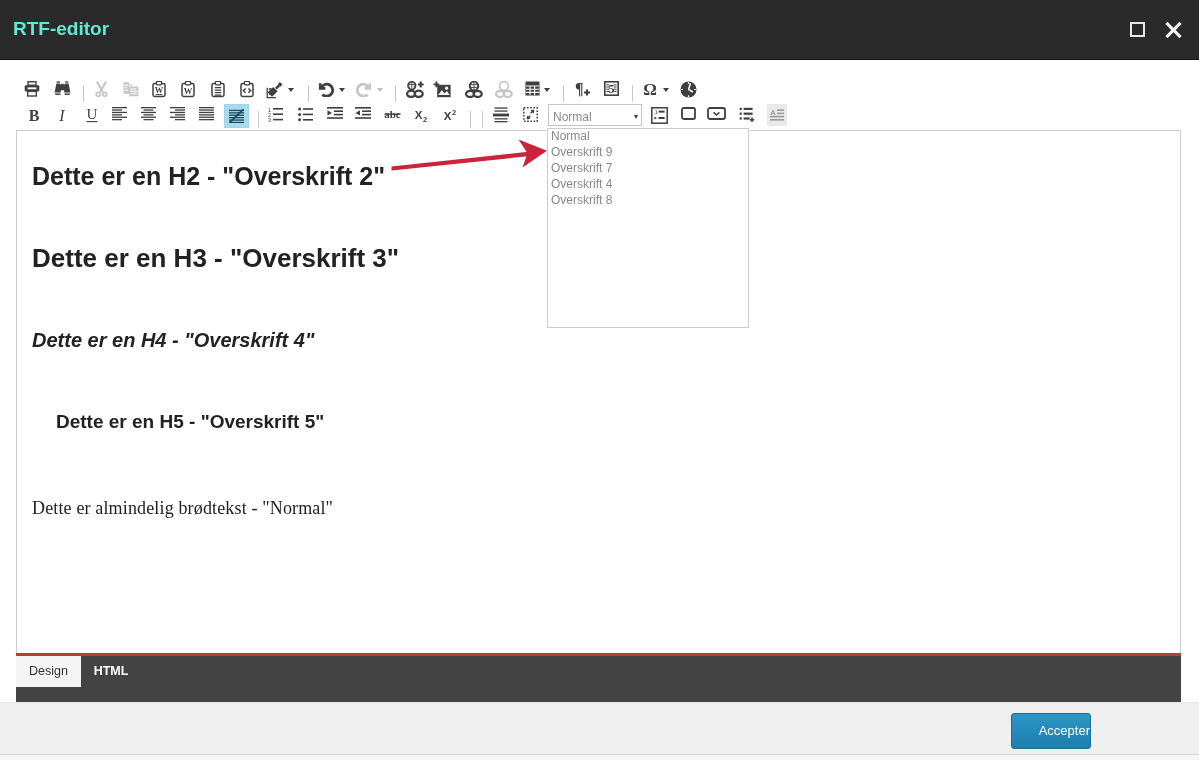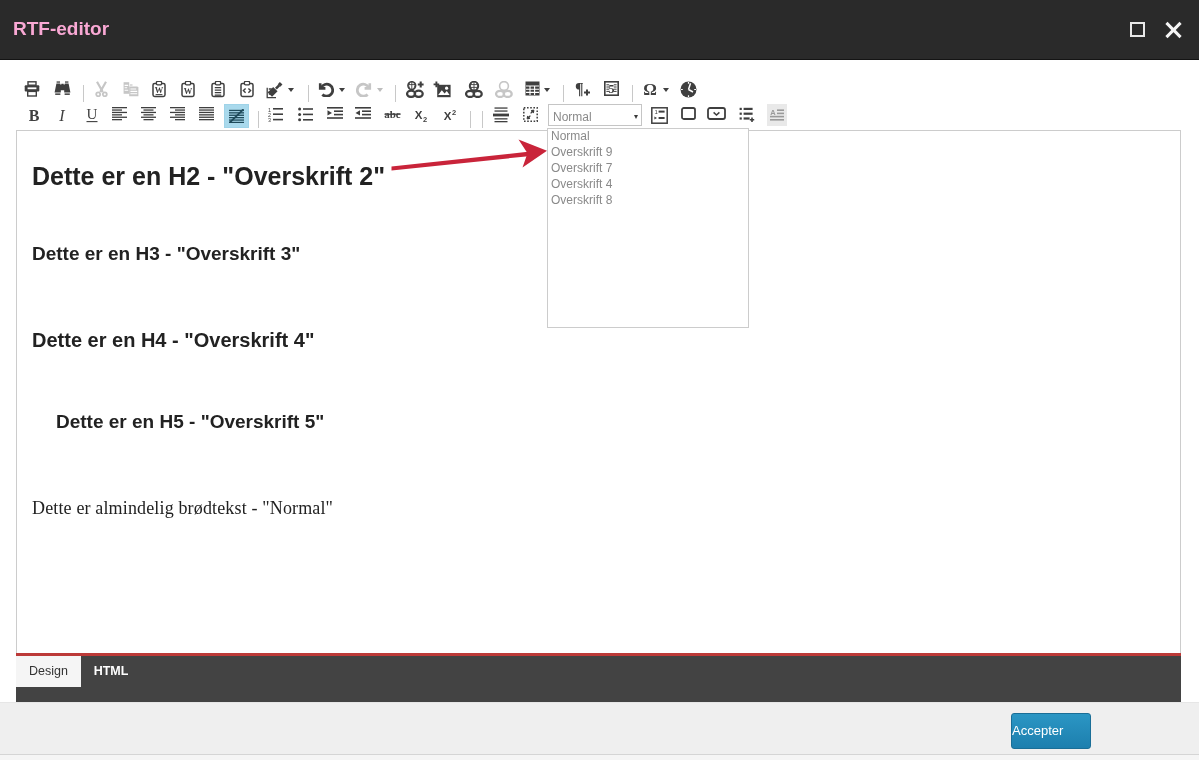--- a/index.html
+++ b/index.html
@@ -3,21 +3,21 @@
 <meta charset="utf-8">
 <style>
 * { margin:0; padding:0; box-sizing:border-box; }
 html,body { width:1199px; height:760px; background:#fff; overflow:hidden;
   font-family:"Liberation Sans", sans-serif; }
 #root { position:relative; width:1199px; height:760px; }
 
 
 #titlebar { position:absolute; left:0; top:0; width:1199px; height:59.5px;
   background:#2a2a2a; border-bottom:1.5px solid #141414; }
-#titlebar .t { position:absolute; left:13px; top:18px; color:#f9a8d4;
+#titlebar .t { position:absolute; left:13px; top:18px; color:#5eead4;
   font-size:19px; font-weight:bold; letter-spacing:0px; }
 #maxico { position:absolute; left:1130px; top:22px; width:15px; height:15px;
   border:2px solid #e8e8e8; }
 #closeico { position:absolute; left:1164.5px; top:21px; width:17px; height:17px; }
 #closeico:before, #closeico:after { content:""; position:absolute; left:7px; top:-1.5px;
   width:3px; height:20px; background:#f5f5f5; }
 #closeico:before { transform:rotate(45deg); }
 #closeico:after { transform:rotate(-45deg); }
 .ti { position:absolute; top:0; width:26px; height:26px; display:flex;
   align-items:center; justify-content:center; }
@@ -38,41 +38,41 @@
   padding-left:3px; position:relative; top:-1.5px; }
 
 
 #content { position:absolute; left:16px; top:130px; width:1165px; height:523px;
   background:#fff; border:1px solid #ccc; border-bottom:none; }
 #redline { position:absolute; left:16px; top:653px; width:1165px; height:2.5px;
   background:#bc3a38; }
 h2,h3,h4,h5 { position:absolute; left:32px; color:#222; font-weight:bold;
   white-space:nowrap; }
 #h2t { top:162px; font-size:25px; }
-#h3t { top:243px; font-size:19px; }
-#h4t { top:329px; font-size:20px; }
+#h3t { top:243px; font-size:26px; }
+#h4t { top:329px; font-size:20px;font-style:italic; }
 #h5t { top:411px; font-size:19px;margin-left:24px; }
 #nt { position:absolute; left:32px; top:498px; font-size:18px; letter-spacing:0.15px;
   font-family:"Liberation Serif", serif; color:#222; white-space:nowrap; }
 
 
 #tabbar { position:absolute; left:16px; top:655.5px; width:1165px; height:48px;
   background:#434343; }
 #tab-design { position:absolute; left:0; top:0; width:65px; height:31px;
   background:#f5f5f5; color:#333; font-size:12.5px; text-align:center; line-height:31px; }
 #tab-html { position:absolute; left:65px; top:0; width:60px; height:31px;
   color:#fff; font-size:12.5px; font-weight:bold; text-align:center; line-height:31px; }
 
 
 #footer { position:absolute; left:0; top:702px; width:1199px; height:52px;
   background:#efefef; border-top:1px solid #e6e6e6; }
 #bottomstrip { position:absolute; left:0; top:754px; width:1199px; height:6px;
   background:#f5f5f5; border-top:1.5px solid #d5d5d5; }
 .btn { position:absolute; top:10px; height:36px; font-size:13px;
-  text-align:left; line-height:34px; border-radius:3px; }
+  text-align:right; line-height:34px; border-radius:3px; }
 #btn-accept { left:1011px; width:80px; color:#fff;
   background:linear-gradient(#2b96c4,#1d7fae); border:1px solid #1a6e97; }
 #btn-afvis { left:1116px; width:69px; color:#222;
   background:linear-gradient(#f7f7f7,#e2e2e2); border:1px solid #cbcbcb;margin-top:43px; }
 
 
 #arrow { position:absolute; left:0; top:0; z-index:40; }
 svg.ic { display:block; }
 </style>
 </head>

